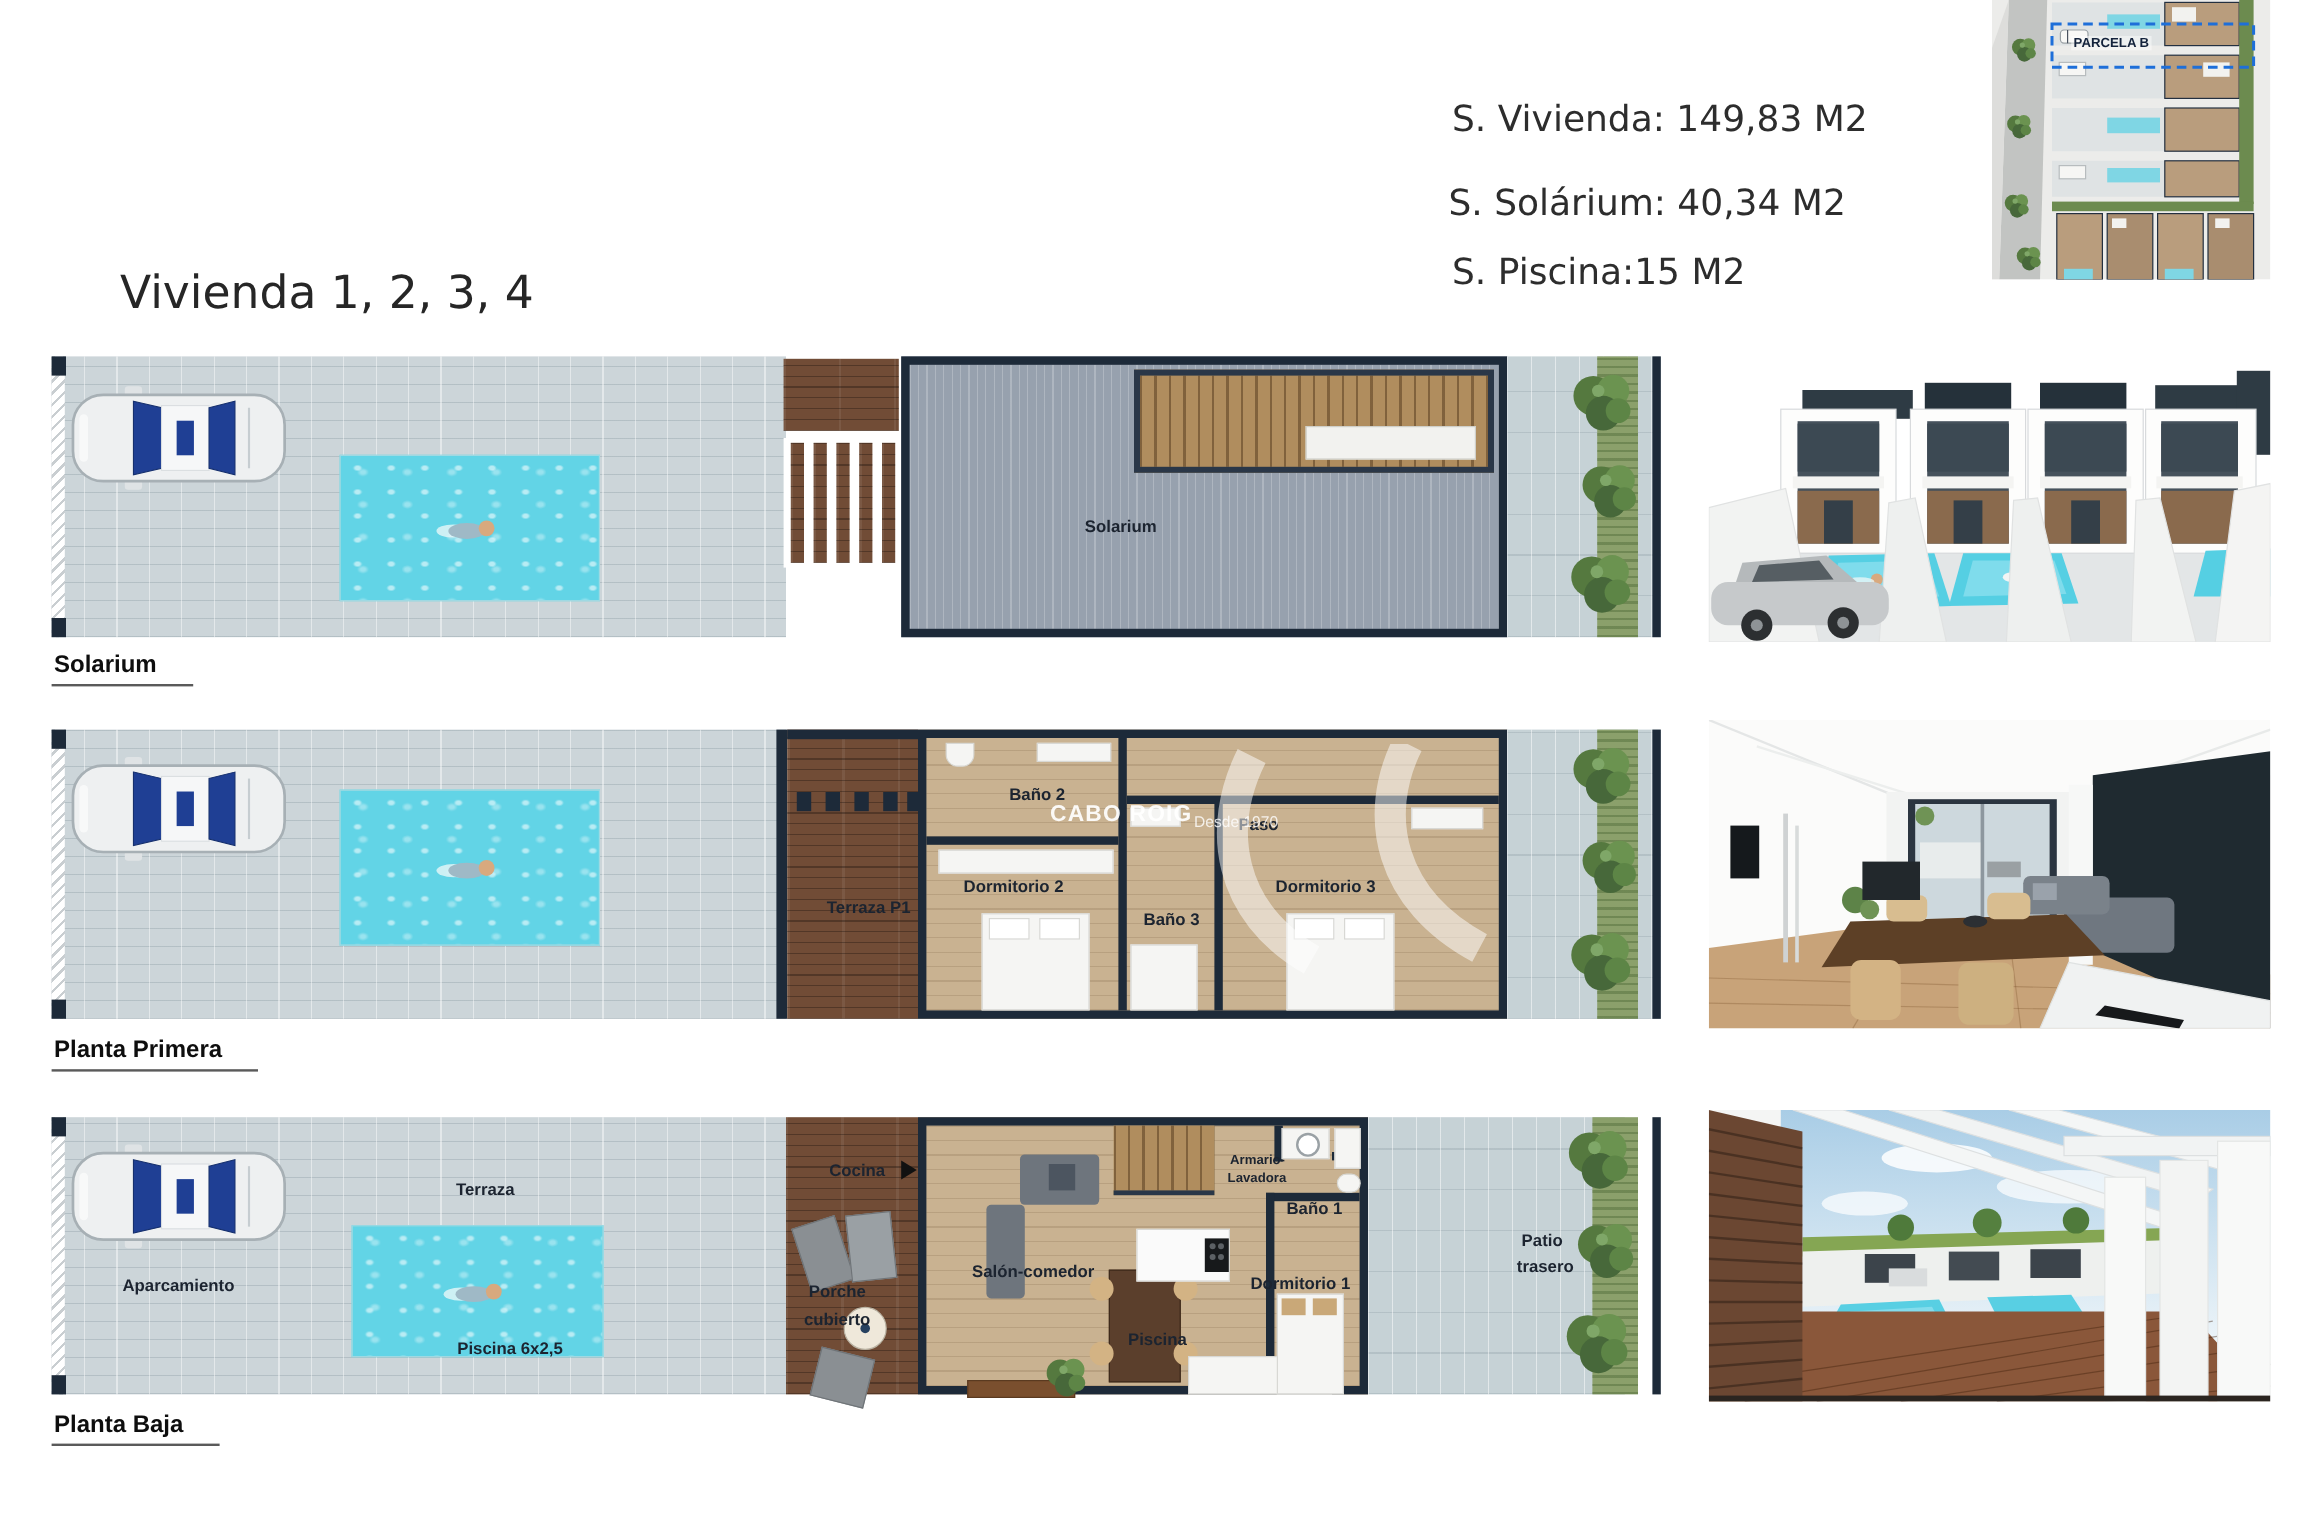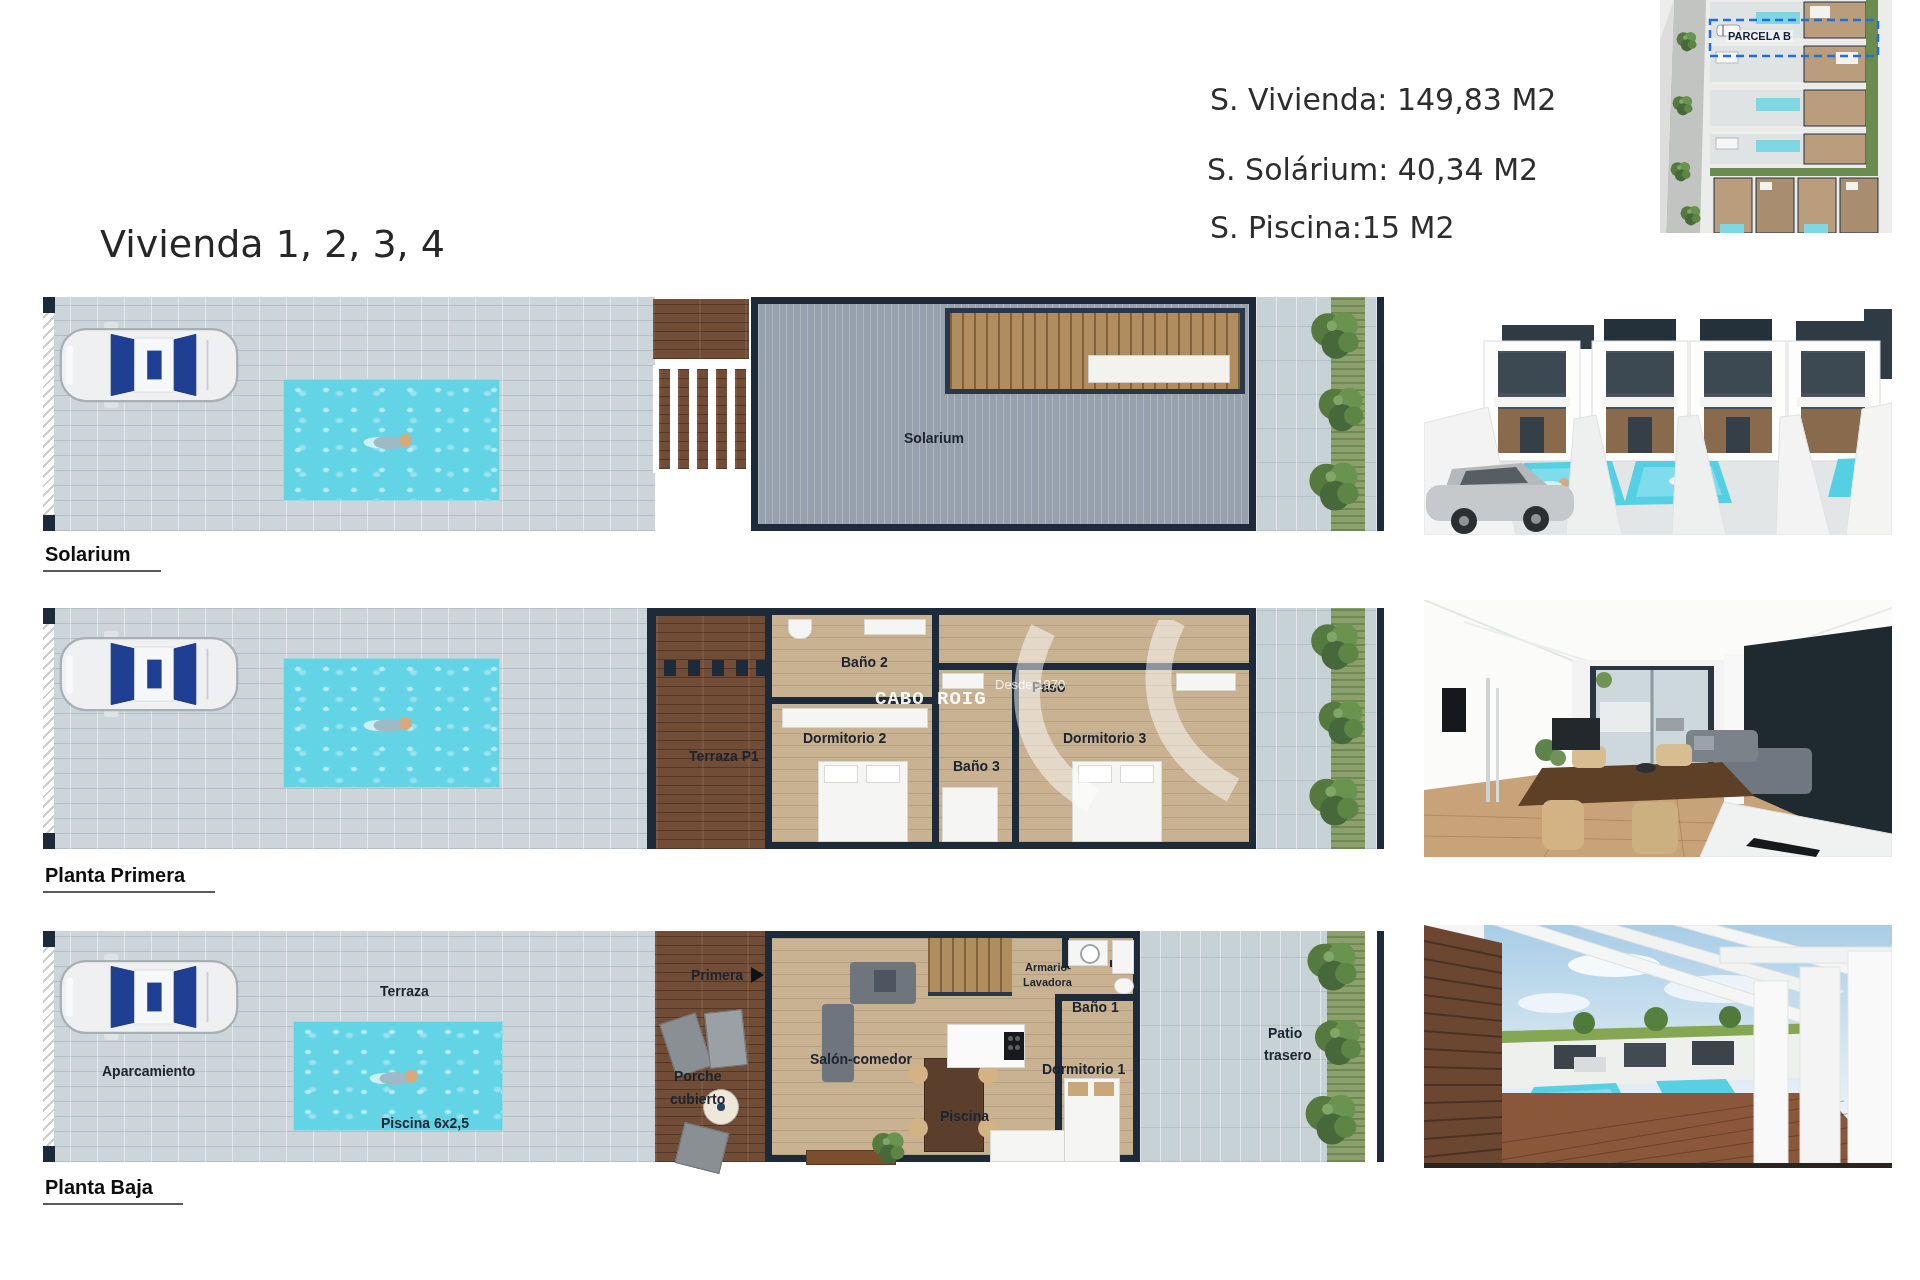--- a/index.html
+++ b/index.html
@@ -242,21 +242,21 @@
     <div class="lbl" style="left:798px;top:54px;">Baño 2</div>
     <div class="lbl" style="left:760px;top:130px;">Dormitorio 2</div>
     <div class="lbl" style="left:910px;top:158px;">Baño 3</div>
     <div class="lbl" style="left:989px;top:79px;">Paso</div>
     <div class="lbl" style="left:1020px;top:130px;">Dormitorio 3</div>
 
     <svg class="abs" style="left:880px;top:20px;width:340px;height:220px;z-index:7;opacity:.5;" viewBox="0 0 340 220">
       <path d="M120 10 C 90 70, 100 140, 170 180" stroke="#ffffff" stroke-width="26" fill="none"></path>
       <path d="M250 0 C 220 60, 235 130, 310 170" stroke="#ffffff" stroke-width="26" fill="none"></path>
     </svg>
-    <div class="wm-brand" style="left:832px;top:88px;font-family:Liberation Mono, monospace;">CABO ROIG</div>
+    <div class="wm-brand" style="left:832px;top:68px;">CABO ROIG</div>
     <div class="wm-since" style="left:952px;top:77px;">Desde 1970</div>
 
     <div class="abs pav2" style="left:1213px;top:8px;width:128px;height:241px;"></div>
     <div class="abs grass" style="left:1288px;top:8px;width:34px;height:241px;"></div>
     <svg class="abs" style="left:1262px;top:14px;width:62px;height:62px;">
         <use href="#tree"></use>
       </svg>
     <svg class="abs" style="left:1270px;top:92px;width:58px;height:58px;">
         <use href="#tree"></use>
       </svg>
@@ -285,21 +285,21 @@
     <div class="lbl" style="left:338px;top:190px;">Piscina 6x2,5</div>
 
     <div class="abs woodH" style="left:612px;top:6px;width:110px;height:231px;">
       <div class="abs" style="left:12px;top:86px;width:36px;height:54px;background:#8a8f93;transform:rotate(-18deg);border:1px solid #6f7478;"></div>
       <div class="abs" style="left:52px;top:80px;width:36px;height:54px;background:#9aa0a4;transform:rotate(-6deg);border:1px solid #6f7478;"></div>
       <div class="abs" style="left:48px;top:158px;width:34px;height:34px;background:#efe8da;border-radius:50%;border:1px solid #b9b2a2;">
         <div class="abs" style="left:13px;top:13px;width:8px;height:8px;background:#27415f;border-radius:50%;"></div>
       </div>
       <div class="abs" style="left:24px;top:196px;width:44px;height:40px;background:#8a8f93;transform:rotate(14deg);border:1px solid #6f7478;"></div>
     </div>
-    <div class="lbl" style="left:648px;top:42px;">Primera</div>
+    <div class="lbl" style="left:648px;top:42px;">Cocina</div>
     <div class="abs arrow-r" style="left:708px;top:42px;"></div>
     <div class="lbl" style="left:631px;top:143px;">Porche</div>
     <div class="lbl" style="left:627px;top:166px;">cubierto</div>
 
     <div class="abs intr" style="left:722px;top:6px;width:375px;height:231px;border:7px solid #1d2a39;box-sizing:border-box;">
 
       <div class="abs stairwood" style="left:156px;top:0;width:84px;height:54px;border-bottom:4px solid #2a3748;"></div>
 
       <div class="abs nv" style="left:283px;top:56px;width:78px;height:7px;"></div>
       <div class="abs nv" style="left:283px;top:56px;width:7px;height:161px;"></div>

